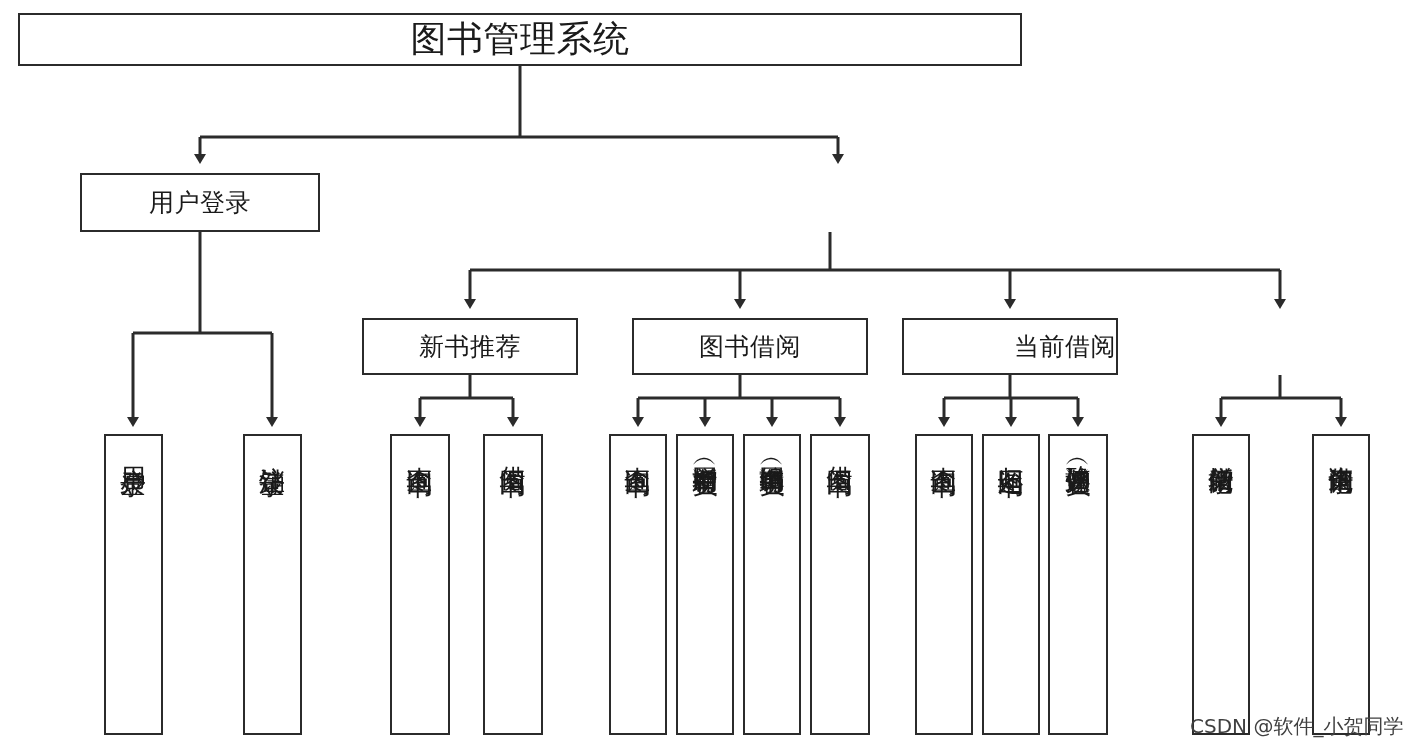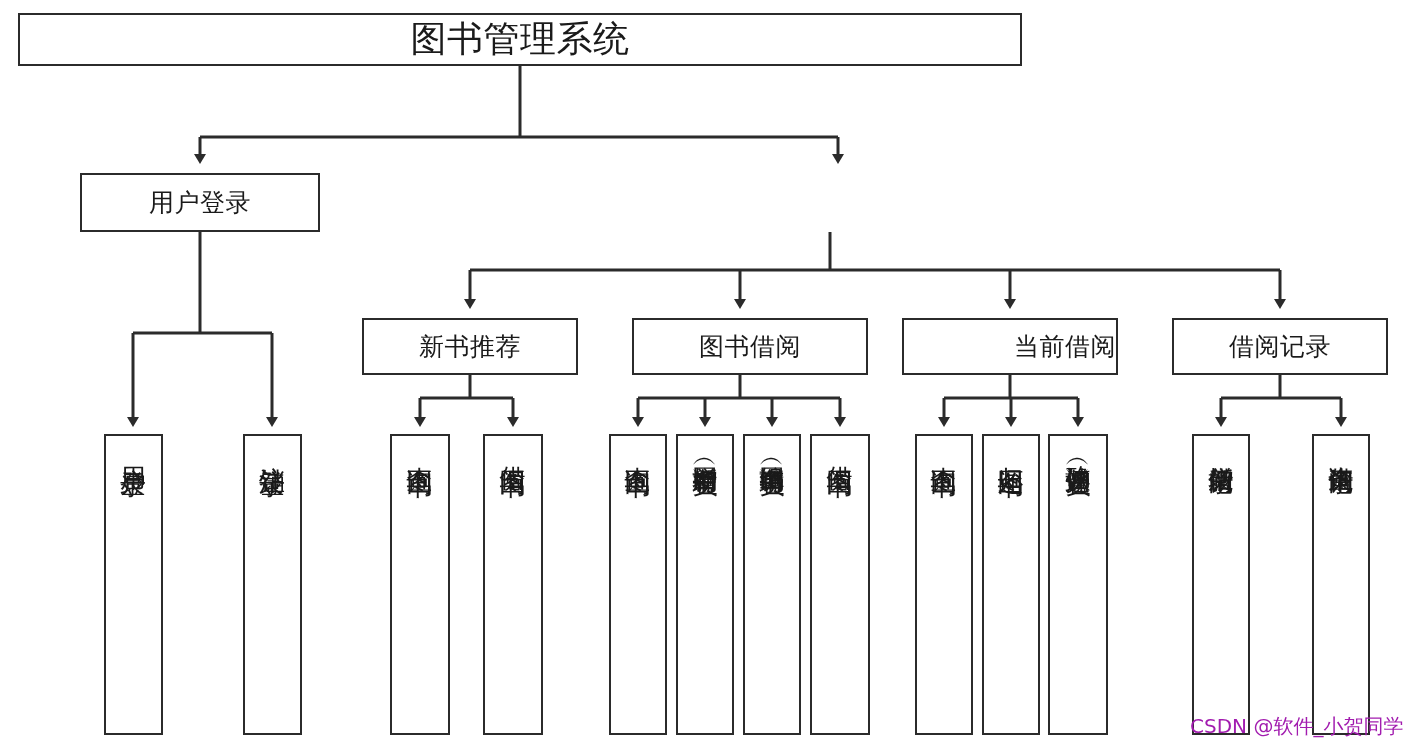--- a/index.html
+++ b/index.html
@@ -64,21 +64,21 @@
   }
   .node.vertical.tall .node-label {
     font-size: 25px;
     letter-spacing: 1px;
   }
   .watermark {
     position: absolute;
     left: 1190px;
     top: 713px;
     font-size: 20px;
-    color: #a21caf;
+    color: #404040;
     white-space: nowrap;
     z-index: 3;
     font-family: "DejaVu Sans", "Liberation Sans", sans-serif;
   }
 </style>
 </head>
 <body>
 
 <div id="canvas">
 
@@ -142,23 +142,20 @@
 
   <div class="node horizontal" style="left:362px; top:318px; width:216px; height:57px;">
     <span class="node-label">新书推荐</span>
   </div>
   <div class="node horizontal" style="left:632px; top:318px; width:236px; height:57px;">
     <span class="node-label">图书借阅</span>
   </div>
   <div class="node horizontal" style="left:902px; top:318px; width:216px; height:57px;justify-content:flex-end;">
     <span class="node-label">当前借阅</span>
   </div>
-  <div class="node horizontal" style="left:1172px; top:318px; width:216px; height:57px;">
-    <span class="node-label">借阅记录</span>
-  </div>
 
   <div class="node vertical" style="left:104px; top:434px; width:59px; height:301px;">
     <span class="node-label">用户登录</span>
   </div>
   <div class="node vertical" style="left:243px; top:434px; width:59px; height:301px;">
     <span class="node-label">注销登录</span>
   </div>
 
   <div class="node vertical" style="left:390px; top:434px; width:60px; height:301px;">
     <span class="node-label">查询图书</span>

